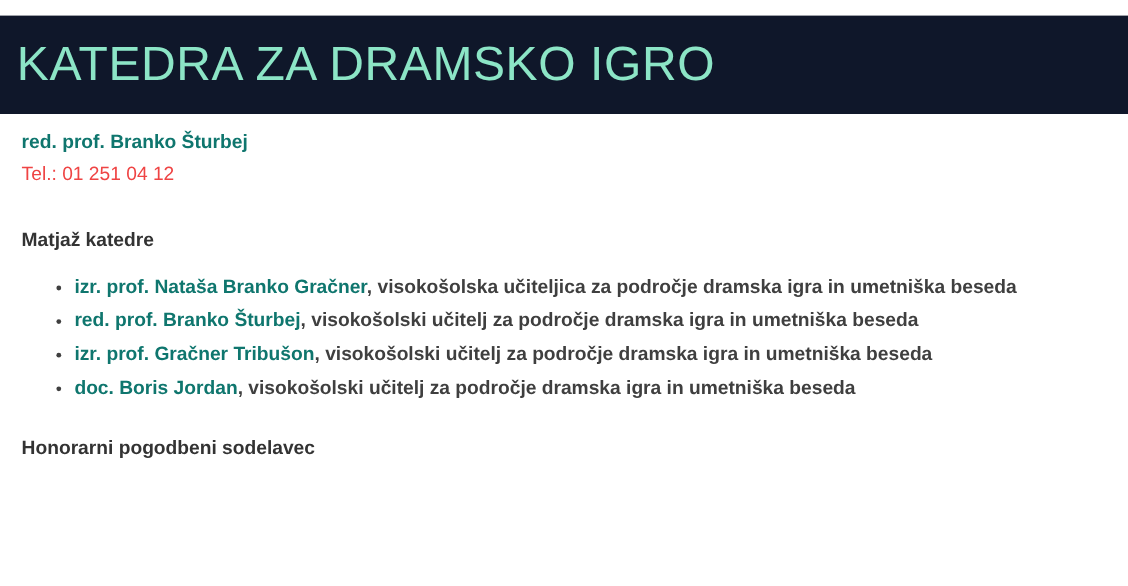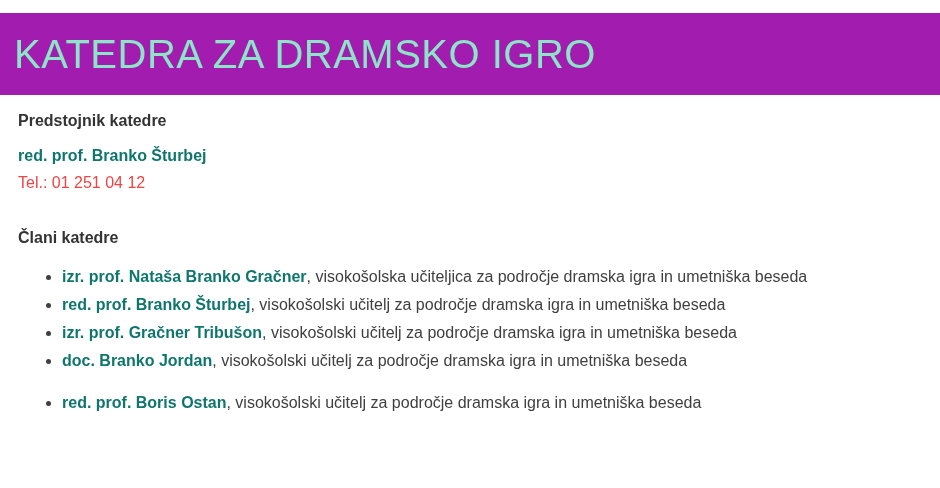--- a/index.html
+++ b/index.html
@@ -6,21 +6,21 @@
   html, body {
     width: 940px;
     height: 488px;
     background: #ffffff;
     font-family: "Liberation Sans", "DejaVu Sans", sans-serif;
     overflow: hidden;
   }
   .header-bar {
     margin-top: 13px;
     height: 82px;
-    background: #a21caf;
+    background: #0f172a;
     display: flex;
     align-items: center;
     padding-left: 14px;
   }
   .header-title {
     color: #8ce5c6;
     font-size: 40px;
     font-weight: 400;
     letter-spacing: 0.5px;
     white-space: nowrap;
@@ -57,57 +57,52 @@
     padding-left: 44px;
     color: #333333;
   }
   ul.member-list li {
     line-height: 28px;
     font-size: 16px;
     color: #3f3f3f;
   }
   .member-desc {
     color: #3f3f3f;
-    font-weight: 400;
+    font-weight: 700;
   }
 </style>
 </head>
 <body>
 
 <div class="header-bar">
   <h1 class="header-title">KATEDRA ZA DRAMSKO IGRO</h1>
 </div>
 
 <div class="content">
 
-  <h2 class="section-heading heading-chief">Predstojnik katedre</h2>
 
   <div class="chief-link-line">
     <a class="person-link">red. prof. Branko Šturbej</a>
   </div>
 
   <div class="phone-line">Tel.: 01 251 04 12</div>
 
-  <h2 class="section-heading heading-members">Člani katedre</h2>
+  <h2 class="section-heading heading-members">Matjaž katedre</h2>
 
   <ul class="member-list">
     <li>
       <a class="person-link">izr. prof. Nataša Branko Gračner</a><span class="member-desc">, visokošolska učiteljica za področje dramska igra in umetniška beseda</span>
     </li>
     <li>
       <a class="person-link">red. prof. Branko Šturbej</a><span class="member-desc">, visokošolski učitelj za področje dramska igra in umetniška beseda</span>
     </li>
     <li>
       <a class="person-link">izr. prof. Gračner Tribušon</a><span class="member-desc">, visokošolski učitelj za področje dramska igra in umetniška beseda</span>
     </li>
     <li>
-      <a class="person-link">doc. Branko Jordan</a><span class="member-desc">, visokošolski učitelj za področje dramska igra in umetniška beseda</span>
+      <a class="person-link">doc. Boris Jordan</a><span class="member-desc">, visokošolski učitelj za področje dramska igra in umetniška beseda</span>
     </li>
   </ul>
 
+  <h2 class="section-heading heading-contractors">Honorarni pogodbeni sodelavec</h2>
 
-  <ul class="member-list">
-    <li>
-      <a class="person-link">red. prof. Boris Ostan</a><span class="member-desc">, visokošolski učitelj za področje dramska igra in umetniška beseda</span>
-    </li>
-  </ul>
 
 </div>
 
 </body></html>

